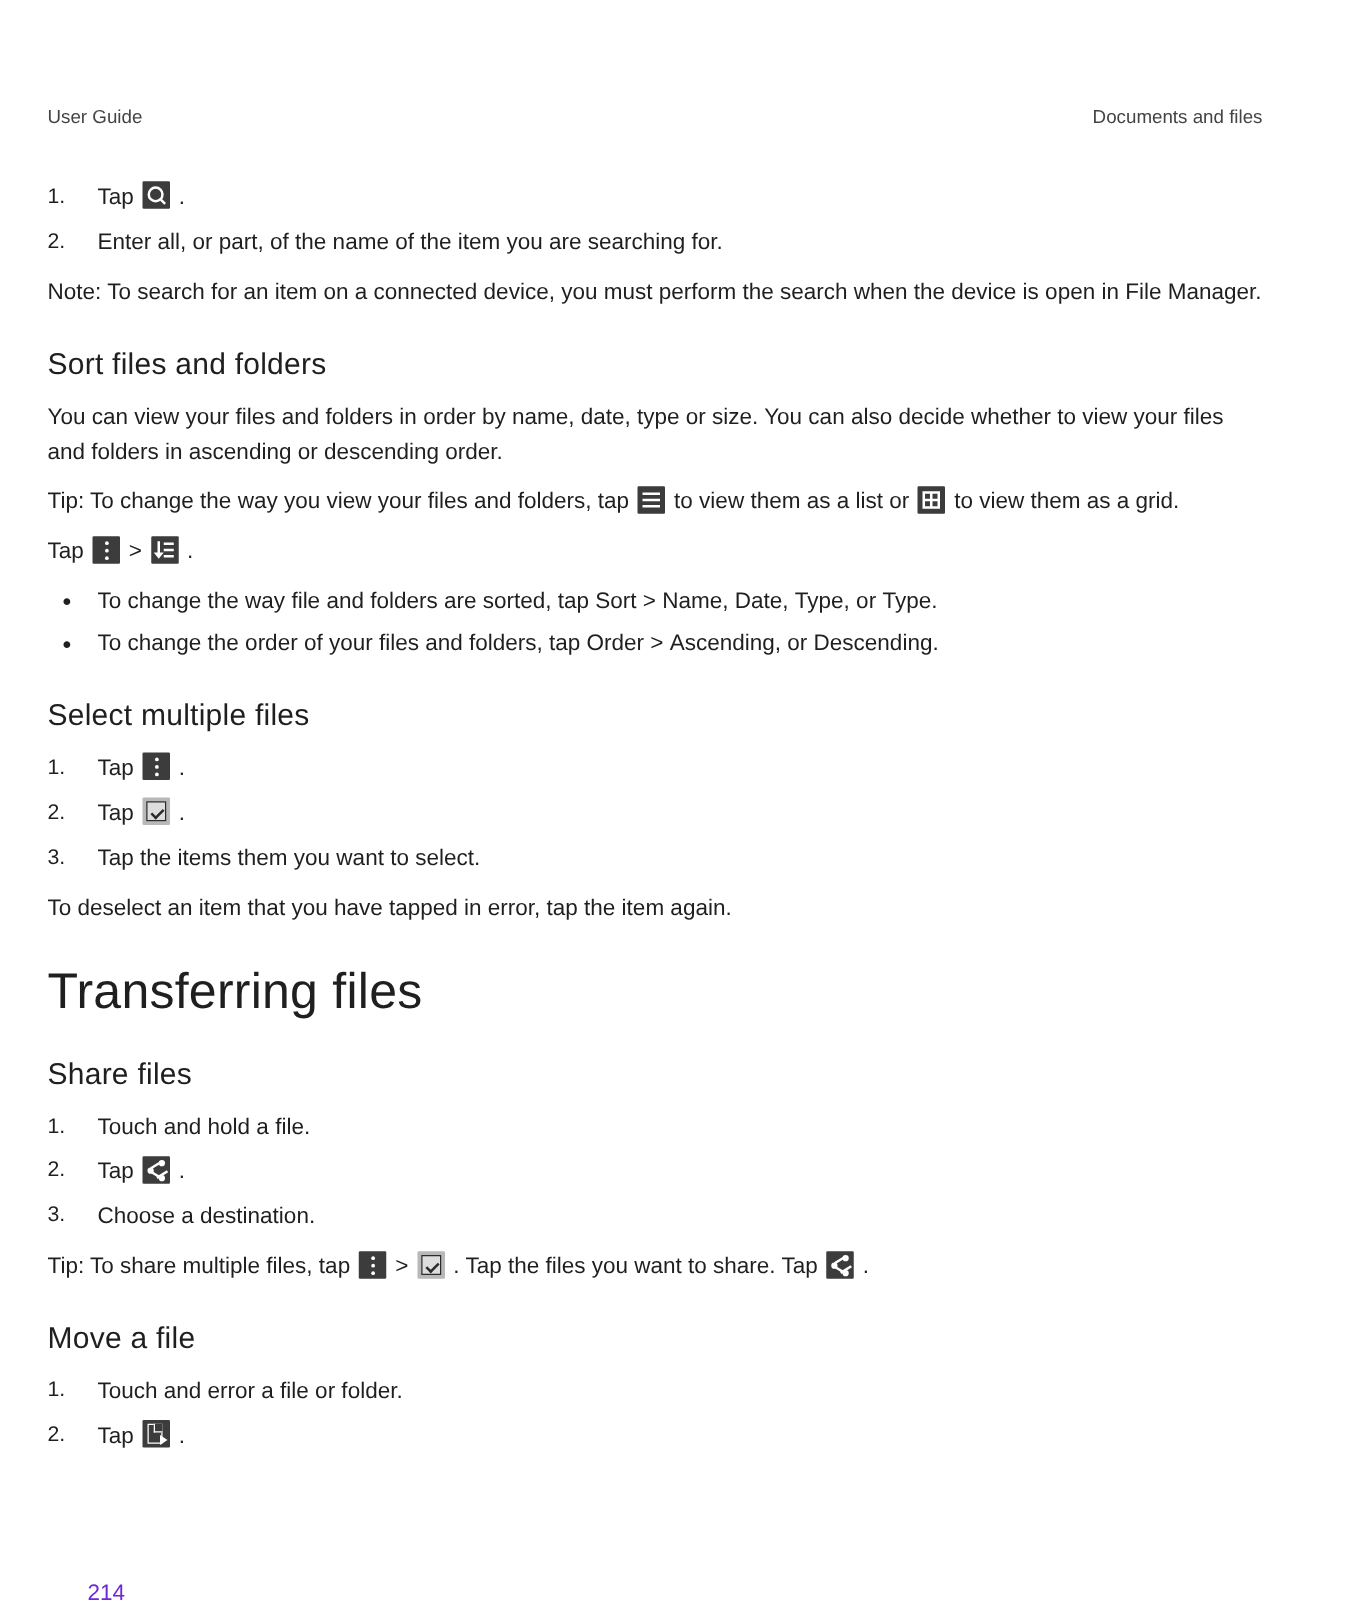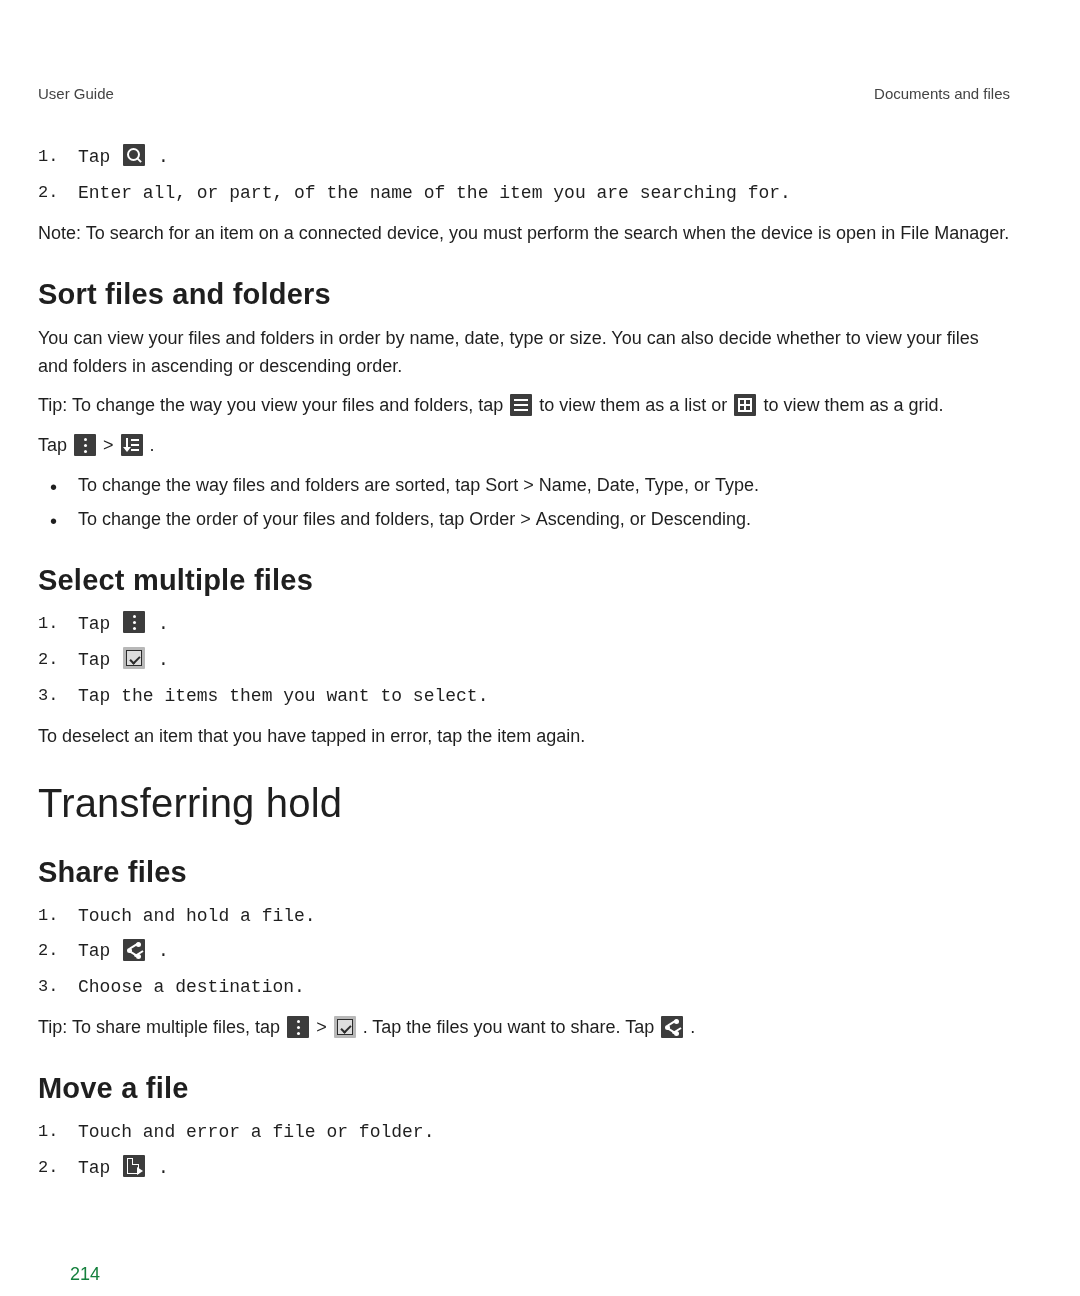--- a/index.html
+++ b/index.html
@@ -26,27 +26,27 @@
     color:#444;
     margin-bottom:42px;
   }
   h1{
     font-weight:300;
     font-size:40px;
     margin:30px 0 20px 0;
     letter-spacing:0.2px;
   }
   h2{
-    font-weight:700;
-    font-size:29px;
+    font-weight:400;
+    font-size:24px;
     margin:30px 0 14px 0;
     letter-spacing:0.2px;
   }
   p,li{font-size:18px;line-height:1.55;margin:0 0 12px 0;}
-  ol{margin:0 0 12px 0;padding-left:0;list-style:none;counter-reset:item;font-family:Liberation Mono, monospace;}
+  ol{margin:0 0 12px 0;padding-left:0;list-style:none;counter-reset:item;}
   ol>li{
     counter-increment:item;
     padding-left:40px;
     position:relative;
     margin-bottom:8px;
   }
   ol>li::before{
     content:counter(item)".";
     position:absolute;
     left:0;
@@ -183,21 +183,21 @@
   .i-move::after{
     content:"";position:absolute;
     right:2px;bottom:2px;
     border-left:6px solid #fff;
     border-top:4px solid transparent;
     border-bottom:4px solid transparent;
   }
   .pagenum{
     position:absolute;
     left:70px;bottom:48px;
-    font-size:18px;color:#15803d;
+    font-size:18px;color:#6d28d9;
   }
 </style>
 </head>
 <body>
 
 <div class="page">
 
   <div class="hdr">
     <span>User Guide</span>
     <span>Documents and files</span>
@@ -230,21 +230,21 @@
   <p>
     <span>Tap </span>
     <span class="icon i-more"></span>
     <span>  &gt;  </span>
     <span class="icon i-sort"><span></span></span>
     <span> .</span>
   </p>
 
   <ul>
     <li>
-      <span>To change the way files and folders are sorted, tap </span><b>Sort</b><span> &gt; </span><b>Name</b><span>, </span><b>Date</b><span>, </span><b>Type</b><span>, or </span><b>Type</b><span>.</span>
+      <span>To change the way file and folders are sorted, tap </span><b>Sort</b><span> &gt; </span><b>Name</b><span>, </span><b>Date</b><span>, </span><b>Type</b><span>, or </span><b>Type</b><span>.</span>
     </li>
     <li>
       <span>To change the order of your files and folders, tap </span><b>Order</b><span> &gt; </span><b>Ascending</b><span>, or </span><b>Descending</b><span>.</span>
     </li>
   </ul>
 
   <h2>Select multiple files</h2>
   <ol>
     <li>
       <span>Tap </span>
@@ -253,21 +253,21 @@
     </li>
     <li>
       <span>Tap </span>
       <span class="icon i-check"><span></span></span>
       <span> .</span>
     </li>
     <li>Tap the items them you want to select.</li>
   </ol>
   <p>To deselect an item that you have tapped in error, tap the item again.</p>
 
-  <h1>Transferring hold</h1>
+  <h1>Transferring files</h1>
 
   <h2>Share files</h2>
   <ol>
     <li>Touch and hold a file.</li>
     <li>
       <span>Tap </span>
       <span class="icon i-share"><span></span></span>
       <span> .</span>
     </li>
     <li>Choose a destination.</li>

